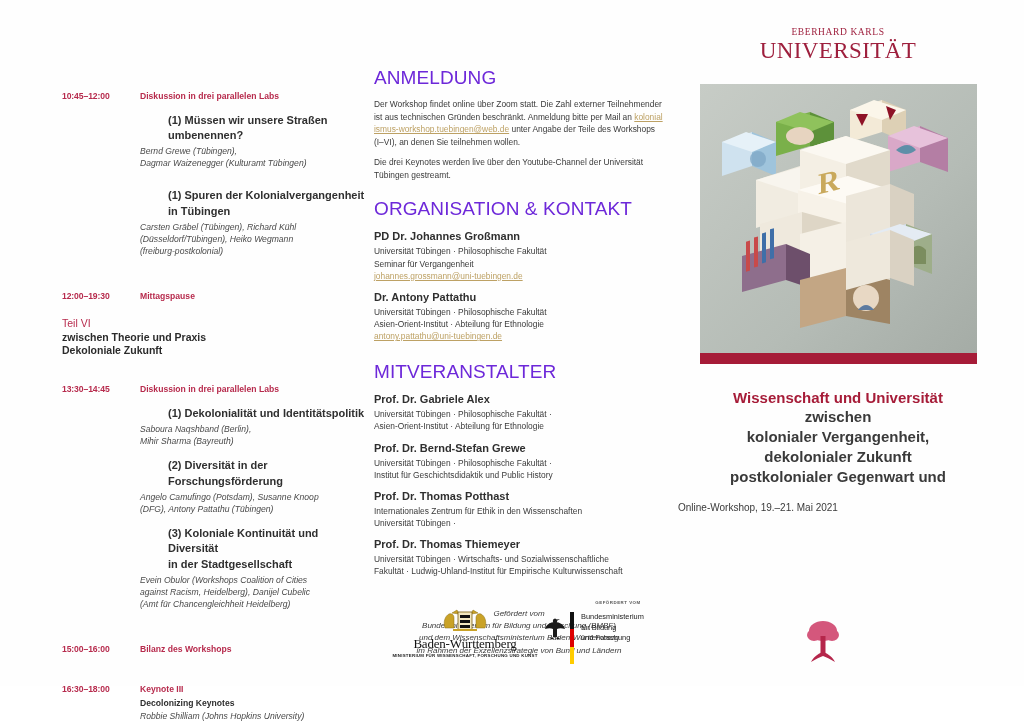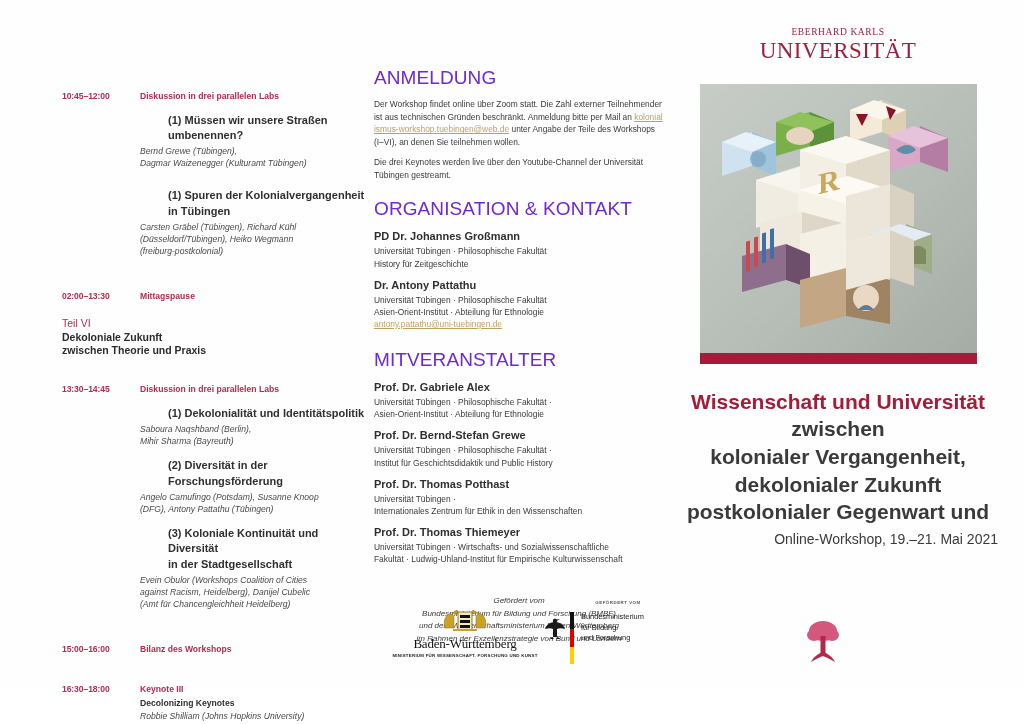--- a/index.html
+++ b/index.html
@@ -241,30 +241,30 @@
     position: absolute;
     left: 0; bottom: 0;
     width: 100%;
     height: 11px;
     background: #a61c38;
   }
 
   .flyer-title {
     margin-top: 24px;
     text-align: center;
-    font-size: 21px;
+    font-size: 15px;
     font-weight: bold;
     line-height: 1.32;
     color: #3a3a3a;
   }
   .flyer-title .accent { color: #a61c38; }
   .flyer-sub {
-    margin-top: 5px;
-    text-align: right;
-    font-size: 14px;
+    margin-top: 16px;
+    text-align: left;
+    font-size: 10px;
     color: #3a3a3a;
   }
   .tree-logo {
     position: absolute;
     left: 806px;
     top: 618px;
     width: 34px;
     height: 48px;
   }
 </style>
@@ -298,30 +298,30 @@
       <div class="lab-people">
           <div>Carsten Gräbel (Tübingen), Richard Kühl</div>
           <div>(Düsseldorf/Tübingen), Heiko Wegmann</div>
           <div>(freiburg-postkolonial)</div>
         </div>
     </div>
 
     <div class="row-gap"></div>
 
     <div class="prog-row">
-      <div class="prog-time">02:00–13:30</div>
+      <div class="prog-time">12:00–19:30</div>
       <div class="prog-title">Mittagspause</div>
     </div>
 
     <div class="row-gap"></div>
 
     <div class="teil-block">
       <div class="teil-num">Teil VI</div>
+      <div class="teil-name">zwischen Theorie und Praxis</div>
       <div class="teil-name">Dekoloniale Zukunft</div>
-      <div class="teil-name">zwischen Theorie und Praxis</div>
     </div>
 
     <div class="row-gap-sm"></div>
 
     <div class="prog-row">
       <div class="prog-time">13:30–14:45</div>
       <div class="prog-title">Diskussion in drei parallelen Labs</div>
     </div>
     <div class="lab-gap"></div>
     <div class="lab-block">
@@ -375,21 +375,22 @@
 
     <div class="body-text"><span>Der Workshop findet online über Zoom statt. Die Zahl externer Teilnehmender ist aus technischen Gründen beschränkt. Anmeldung bitte per Mail an </span><a class="mail-link" href="#">kolonialismus-workshop.tuebingen@web.de</a><span> unter Angabe der Teile des Workshops (I–VI), an denen Sie teilnehmen wollen.</span></div>
 
     <div class="body-text">Die drei Keynotes werden live über den Youtube-Channel der Universität Tübingen gestreamt.</div>
 
     <div class="sec-head" style="margin-top:18px;">ORGANISATION &amp; KONTAKT</div>
 
     <div class="contact-block">
       <div class="contact-name">PD Dr. Johannes Großmann</div>
       <div class="contact-line">Universität Tübingen · Philosophische Fakultät</div>
-      <div class="contact-line">History für Zeitgeschichte</div>
+      <div class="contact-line">Seminar für Vergangenheit</div>
+      <a class="contact-mail" href="#">johannes.grossmann@uni-tuebingen.de</a>
     </div>
 
     <div class="contact-block">
       <div class="contact-name">Dr. Antony Pattathu</div>
       <div class="contact-line">Universität Tübingen · Philosophische Fakultät</div>
       <div class="contact-line">Asien-Orient-Institut · Abteilung für Ethnologie</div>
       <a class="contact-mail" href="#">antony.pattathu@uni-tuebingen.de</a>
     </div>
 
     <div class="sec-head" style="margin-top:20px;">MITVERANSTALTER</div>
@@ -399,22 +400,22 @@
       <div class="contact-line">Universität Tübingen · Philosophische Fakultät ·</div>
       <div class="contact-line">Asien-Orient-Institut · Abteilung für Ethnologie</div>
     </div>
     <div class="org-block">
       <div class="contact-name">Prof. Dr. Bernd-Stefan Grewe</div>
       <div class="contact-line">Universität Tübingen · Philosophische Fakultät ·</div>
       <div class="contact-line">Institut für Geschichtsdidaktik und Public History</div>
     </div>
     <div class="org-block">
       <div class="contact-name">Prof. Dr. Thomas Potthast</div>
+      <div class="contact-line">Internationales Zentrum für Ethik in den Wissenschaften</div>
       <div class="contact-line">Universität Tübingen ·</div>
-      <div class="contact-line">Internationales Zentrum für Ethik in den Wissenschaften</div>
     </div>
     <div class="org-block">
       <div class="contact-name">Prof. Dr. Thomas Thiemeyer</div>
       <div class="contact-line">Universität Tübingen · Wirtschafts- und Sozialwissenschaftliche</div>
       <div class="contact-line">Fakultät · Ludwig-Uhland-Institut für Empirische Kulturwissenschaft</div>
     </div>
 
     <div class="funding">
       <div>Gefördert vom</div>
       <div>Bundesministerium für Bildung und Forschung (BMBF)</div>

